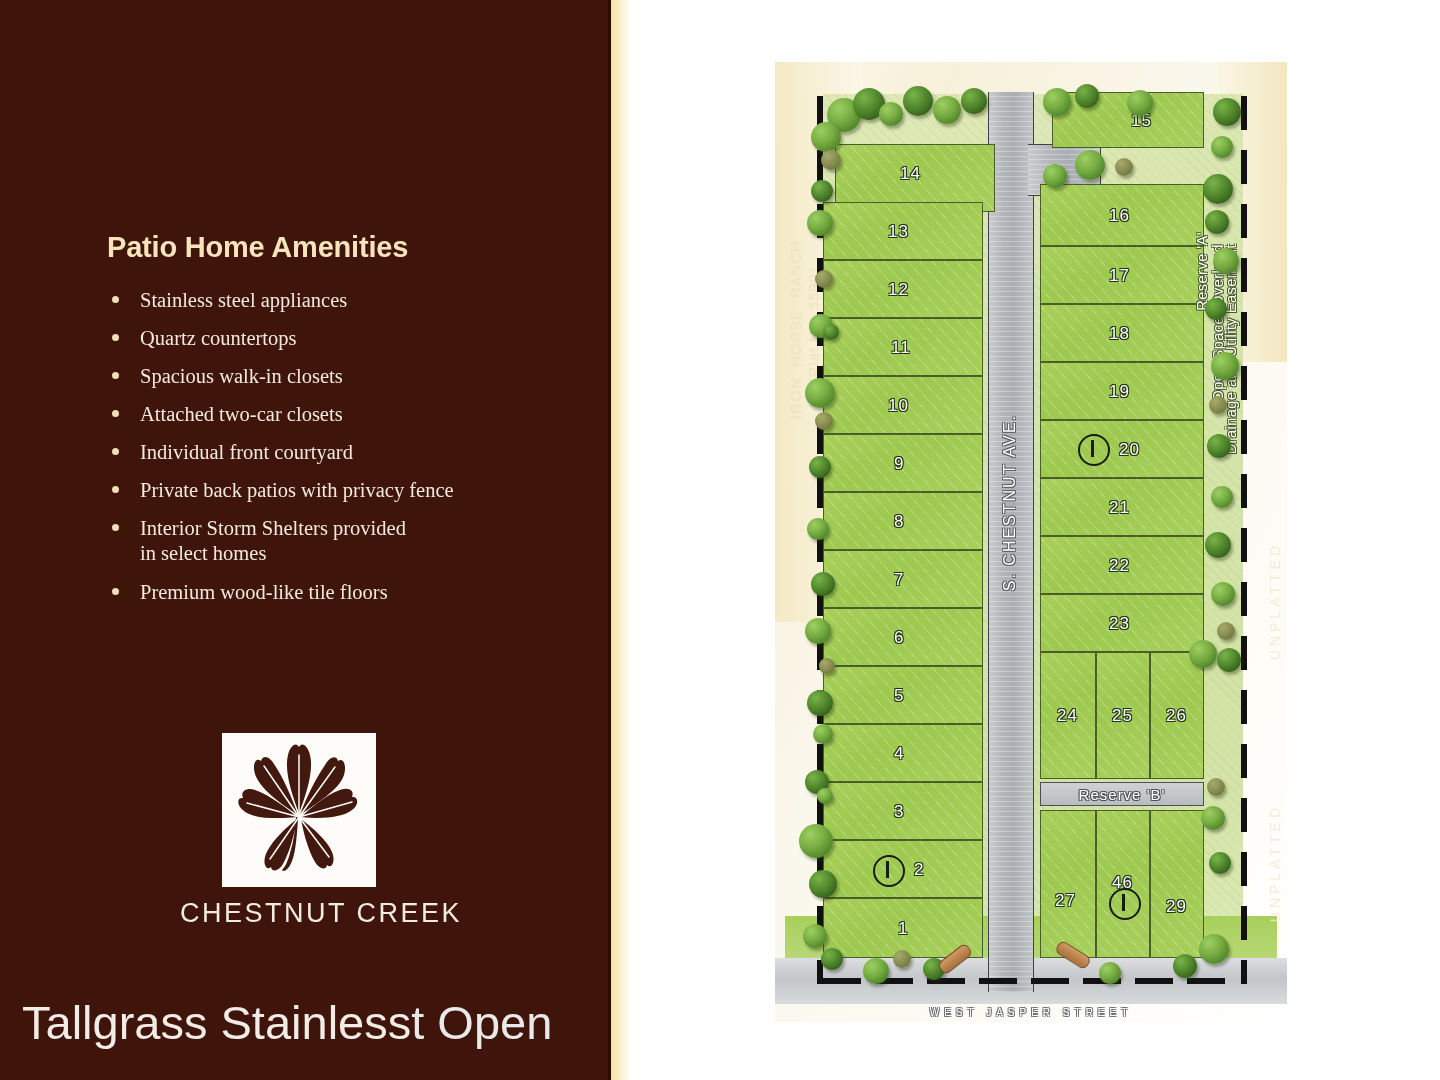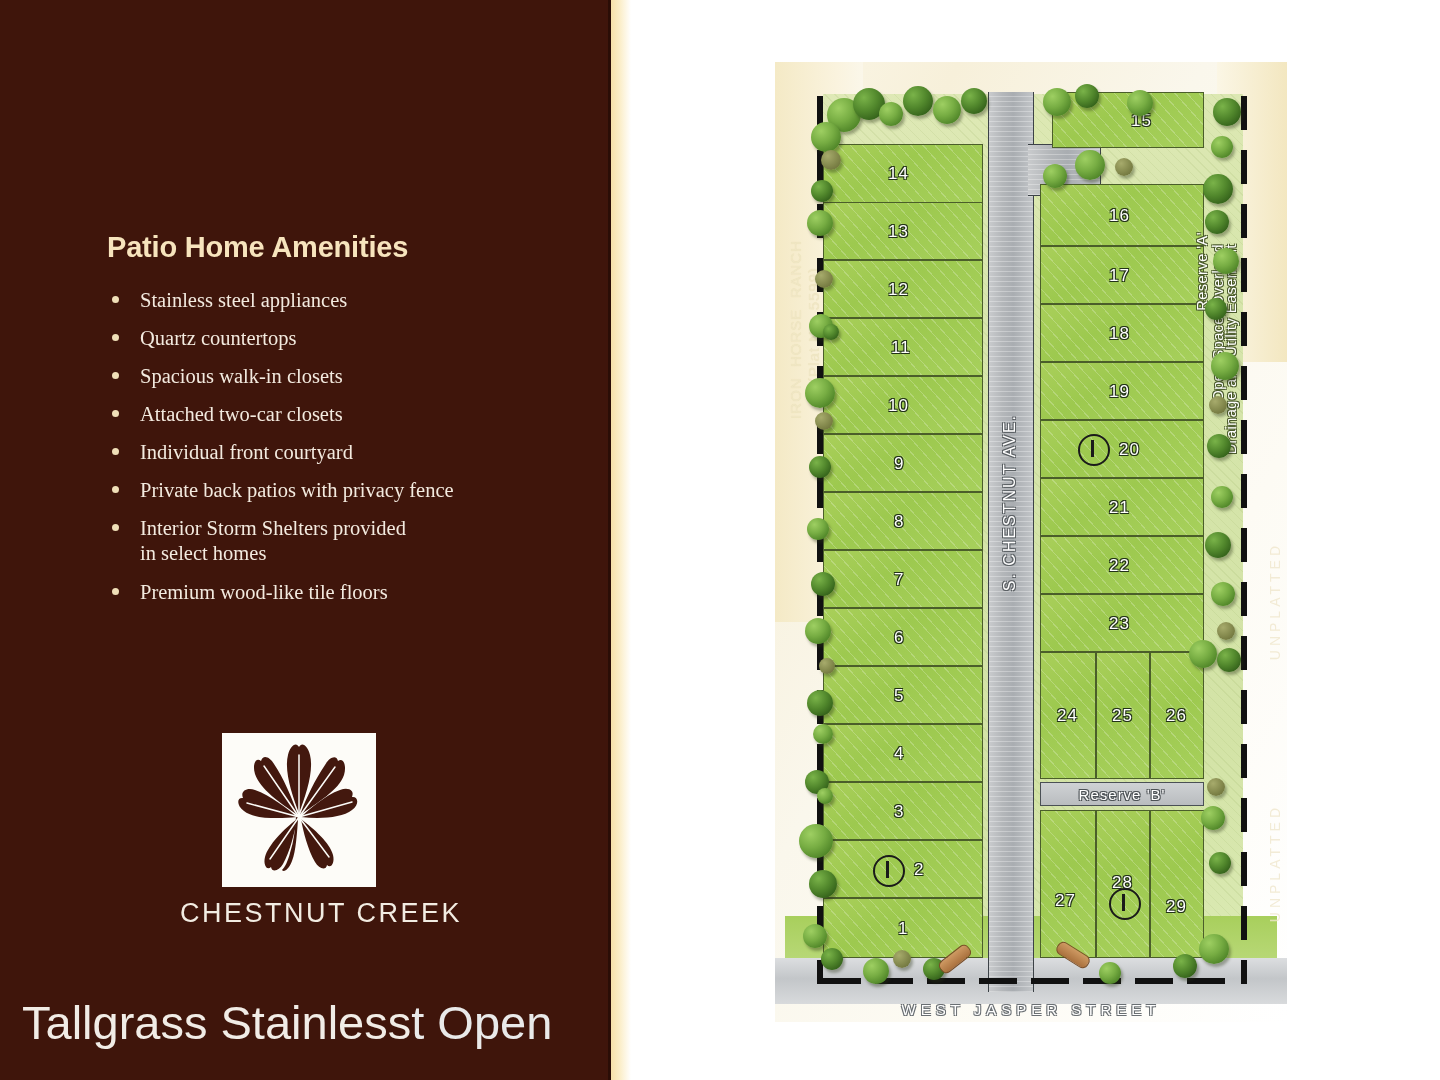--- a/index.html
+++ b/index.html
@@ -172,21 +172,21 @@
     text-shadow:0 0 1px #e3d6a5;opacity:.85;
   }
   .unplatted{
     font-size:14px;color:#f0e7cd;letter-spacing:4px;opacity:.8;
   }
 
   .dashseg{position:absolute;background:#111;}
 
   .street-bottom{
     position:absolute;left:0;bottom:4px;width:512px;text-align:center;
-    font-family:"Liberation Sans",sans-serif;font-size:15px;
+    font-family:"Liberation Sans",sans-serif;font-size:10px;
     color:#ffffff;letter-spacing:5px;
     text-shadow:1px 1px 0 #6a6f73,-1px -1px 0 #6a6f73,1px -1px 0 #6a6f73,-1px 1px 0 #6a6f73;
     white-space:nowrap;
   }
   .bottom-green{
     position:absolute;left:10px;bottom:62px;width:492px;height:44px;
     background:linear-gradient(to bottom,#a8cf5c,#b8d877);
   }
   .bottom-road-strip{
     position:absolute;left:0;bottom:18px;width:512px;height:46px;
@@ -313,21 +313,21 @@
 
     <div class="road" style="left:213px;top:30px;width:44px;height:900px;">
       <div class="road-tex"></div>
     </div>
 
     <div class="road" style="left:253px;top:82px;width:72px;height:50px;border-left:none;border-top:1.5px solid #3c4247;border-bottom:1.5px solid #3c4247;">
       <div class="road-tex"></div>
     </div>
     <div class="road-label" style="left:226px;top:352px;">S. CHESTNUT AVE.</div>
 
-    <div class="lot" style="left:48px;top:82px;width:160px;height:68px;">
+    <div class="lot" style="left:60px;top:82px;width:160px;height:68px;">
         <span class="num" style="left:64px;top:19px;">14</span>
       </div>
     <div class="lot" style="left:48px;top:140px;width:160px;height:58px;">
         <span class="num" style="left:64px;top:19px;">13</span>
       </div>
     <div class="lot" style="left:48px;top:198px;width:160px;height:58px;">
         <span class="num" style="left:64px;top:19px;">12</span>
       </div>
     <div class="lot" style="left:48px;top:256px;width:160px;height:58px;">
         <span class="num" style="left:67px;top:19px;">11</span>
@@ -404,21 +404,21 @@
       </div>
 
     <div class="reserve-b" style="left:265px;top:720px;width:164px;height:24px;">
       <span>Reserve 'B'</span>
     </div>
 
     <div class="lot" style="left:265px;top:748px;width:56px;height:148px;">
         <span class="num" style="left:14px;top:80px;">27</span>
       </div>
     <div class="lot" style="left:321px;top:748px;width:54px;height:148px;">
-        <span class="num" style="left:15px;top:62px;">28</span>
+        <span class="num" style="left:15px;top:62px;">46</span>
       </div>
     <div class="lot" style="left:375px;top:748px;width:54px;height:148px;">
         <span class="num" style="left:15px;top:86px;">29</span>
       </div>
     <div class="marker" style="left:334px;top:826px;"></div>
 
     <div class="vlabel reserve-a" style="left:420px;top:170px;"><span>Reserve 'A'</span></div>
     <div class="vlabel reserve-a sub" style="left:436px;top:182px;"><span>Open Space, Overland</span></div>
     <div class="vlabel reserve-a sub" style="left:449px;top:182px;"><span>Drainage and Utility Easement</span></div>
 

